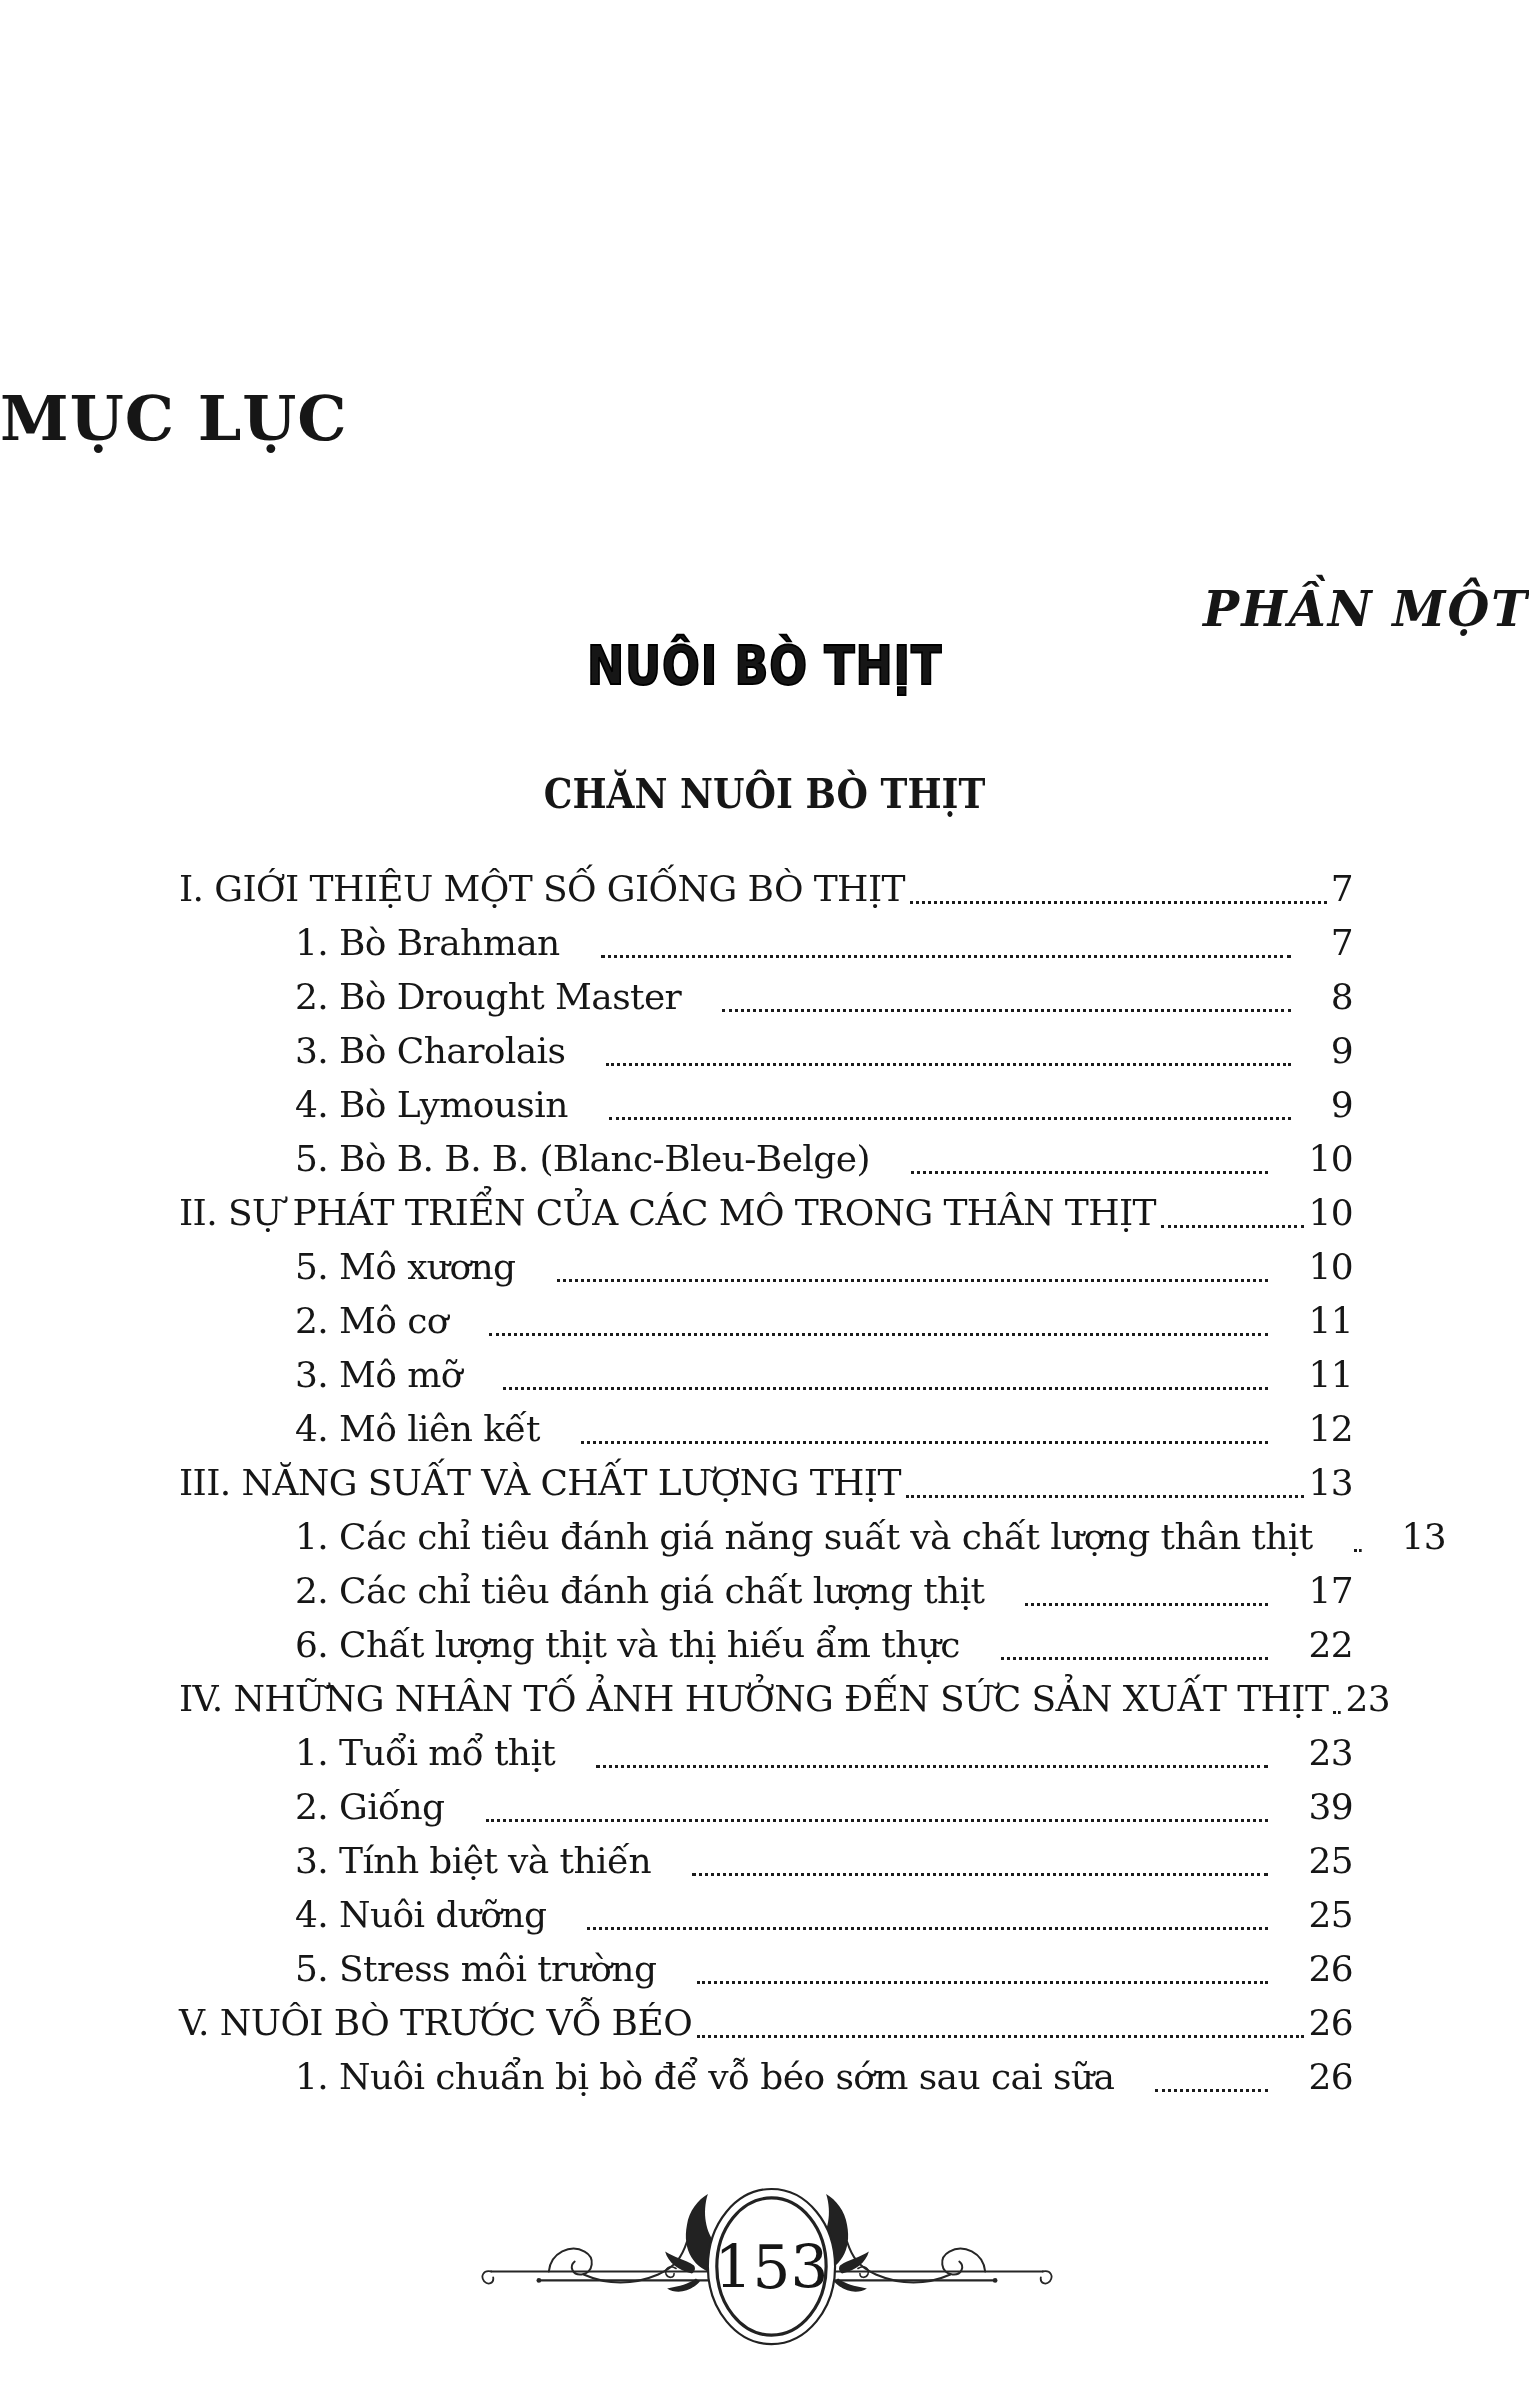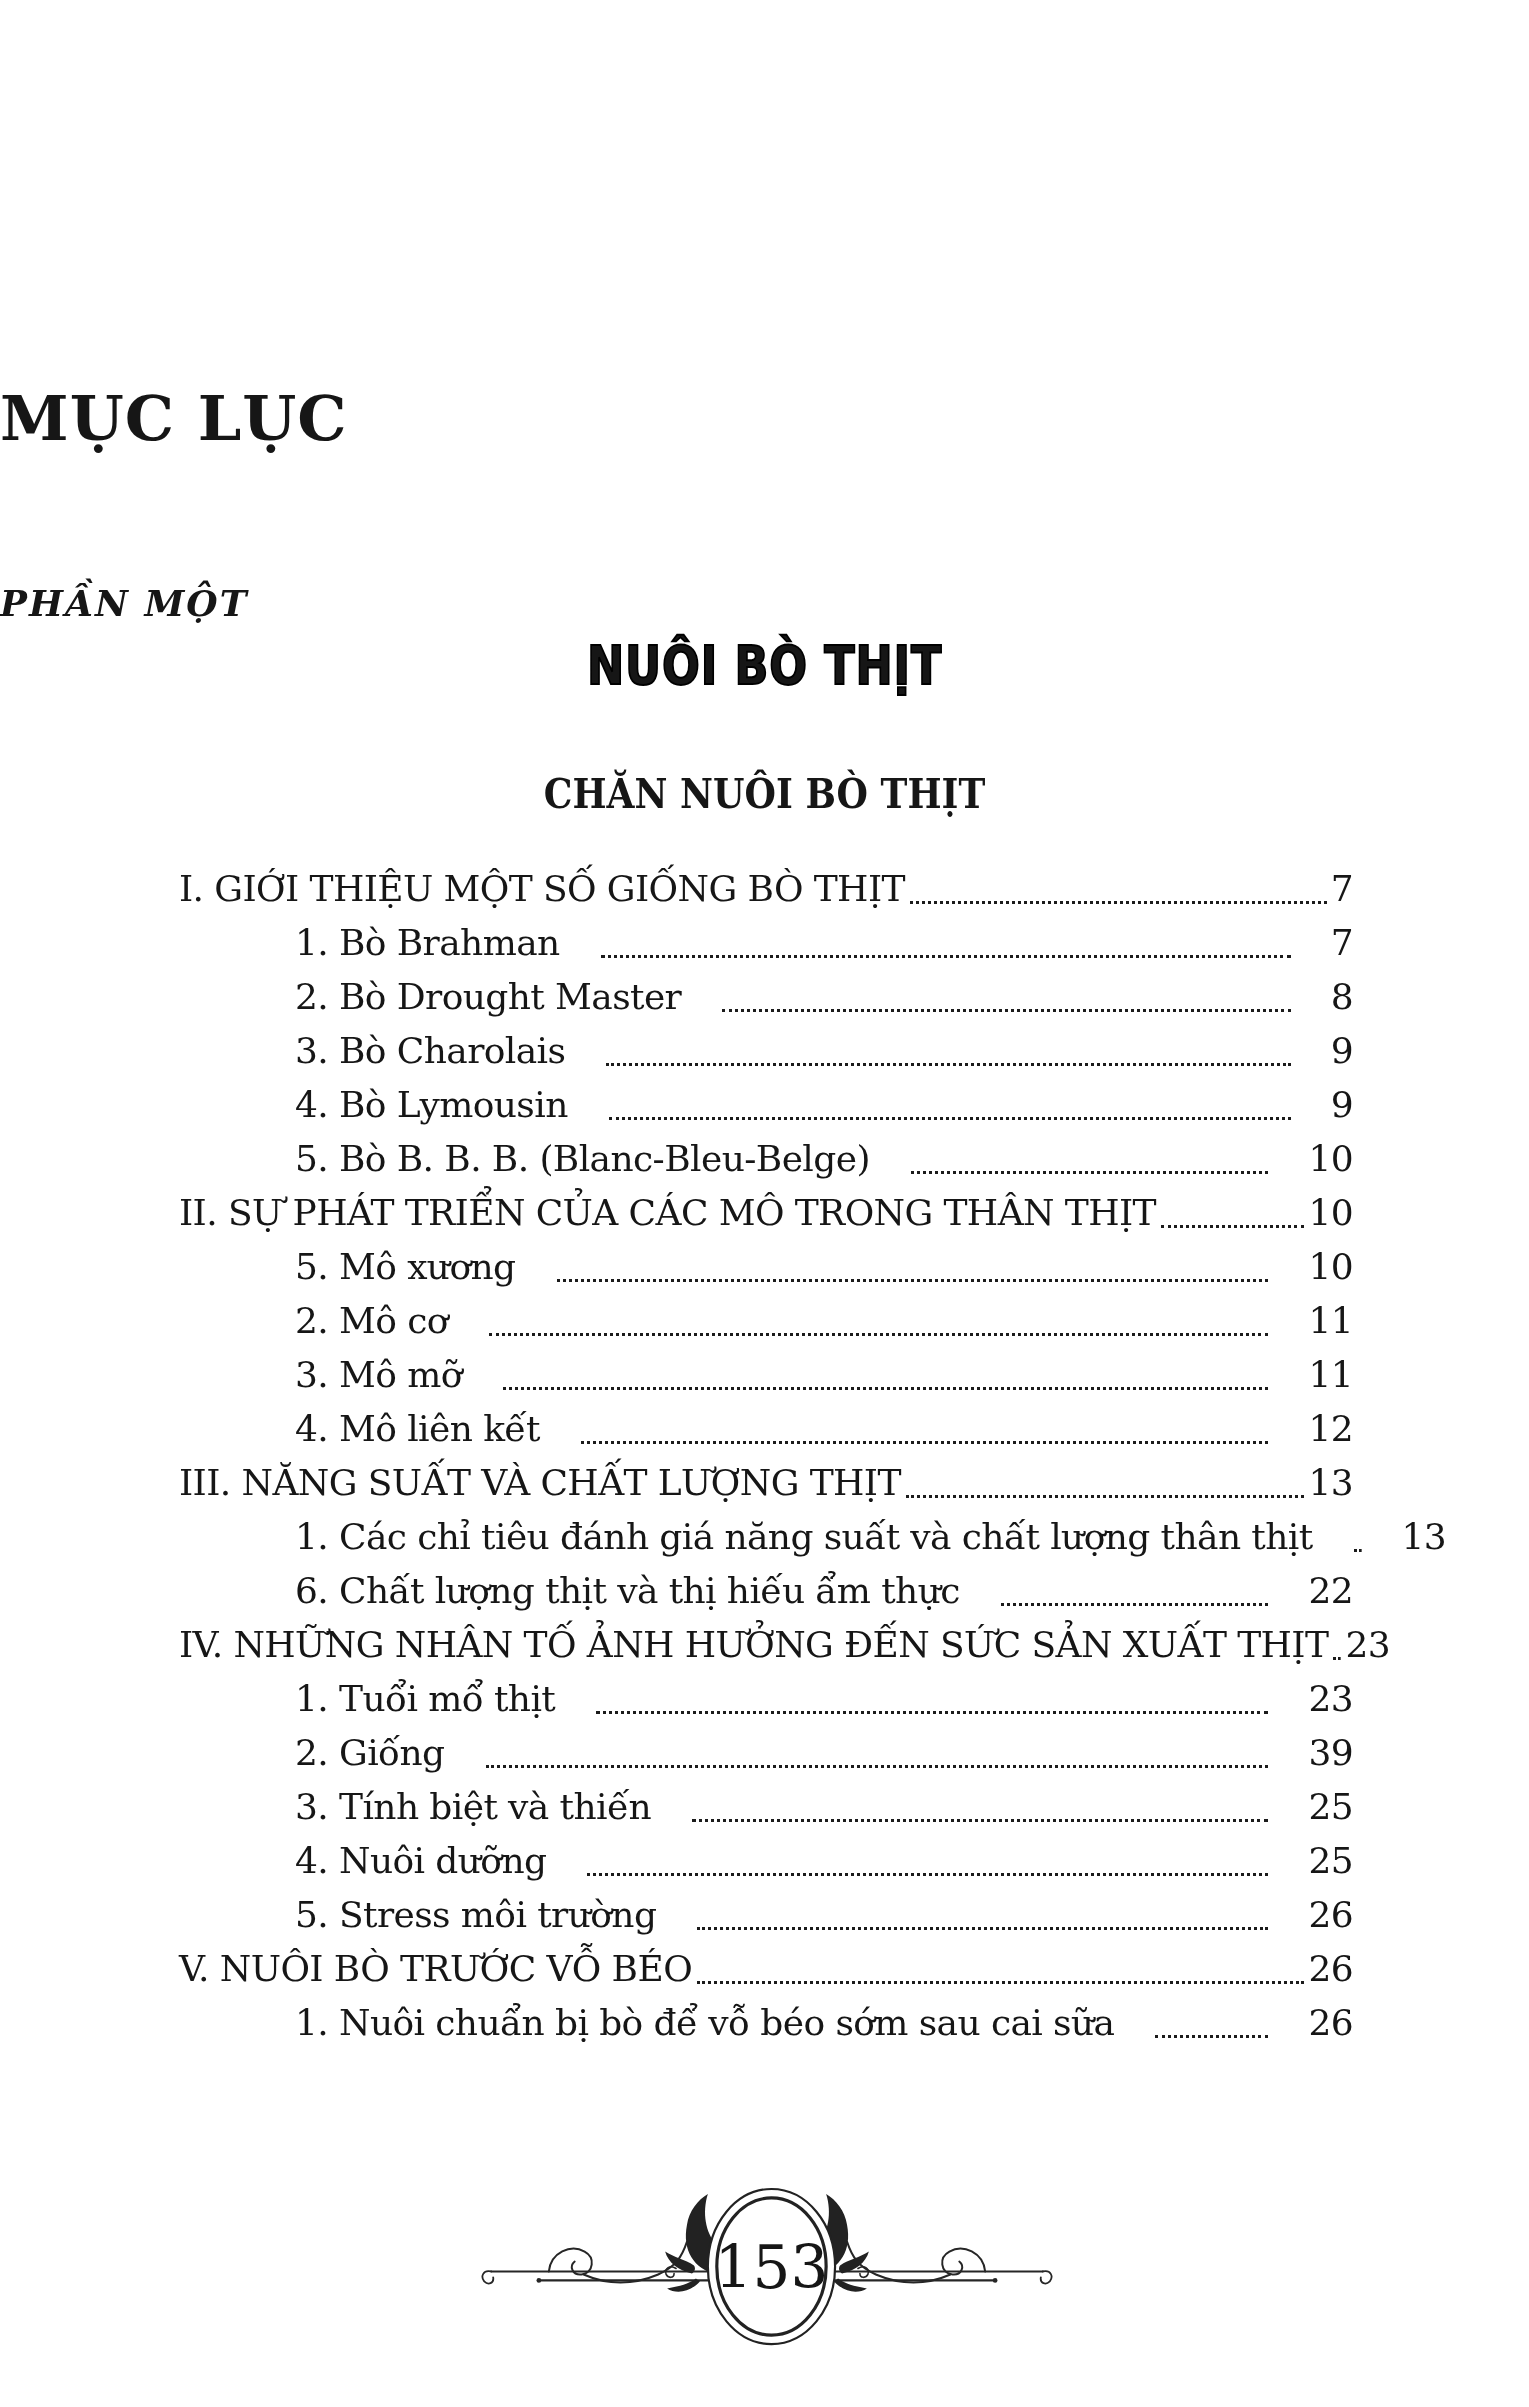--- a/index.html
+++ b/index.html
@@ -14,22 +14,22 @@
   .page { position: absolute; inset: 0; }
 
   .doc-title {
     position: absolute; top: 388px; left: 0; right: 0;
     margin: 0; 
     font-size: 62px; font-weight: 700; letter-spacing: 1px;
     line-height: 1;
   }
   .part-label {
     position: absolute; top: 585px; left: 0; right: 0;
-    text-align: left;
-    font-size: 36px; font-weight: 700; font-style: italic;
+    text-align: right;
+    font-size: 48px; font-weight: 700; font-style: italic;
     letter-spacing: 2px; line-height: 1;
   }
   .part-title {
     position: absolute; top: 637px; left: 0; right: 0;
     text-align: center;
     font-family: "DejaVu Sans", sans-serif;
     font-size: 53px; font-weight: 700; letter-spacing: 1px;
     -webkit-text-stroke: 2px #000;
     transform: scaleX(0.84);
     line-height: 1.1;
@@ -140,20 +140,25 @@
       </div>
       <div class="toc-row top">
         <span class="toc-label">III. NĂNG SUẤT VÀ CHẤT LƯỢNG THỊT</span>
         <span class="toc-leader"></span>
         <span class="toc-page">13</span>
       </div>
       <div class="toc-row sub">
         <span class="toc-label">1. Các chỉ tiêu đánh giá năng suất và chất lượng thân thịt</span>
         <span class="toc-leader"></span>
         <span class="toc-page">13</span>
+      </div>
+      <div class="toc-row sub">
+        <span class="toc-label">2. Các chỉ tiêu đánh giá chất lượng thịt</span>
+        <span class="toc-leader"></span>
+        <span class="toc-page">17</span>
       </div>
       <div class="toc-row sub">
         <span class="toc-label">6. Chất lượng thịt và thị hiếu ẩm thực</span>
         <span class="toc-leader"></span>
         <span class="toc-page">22</span>
       </div>
       <div class="toc-row top">
         <span class="toc-label">IV. NHỮNG NHÂN TỐ ẢNH HƯỞNG  ĐẾN SỨC SẢN XUẤT THỊT</span>
         <span class="toc-leader"></span>
         <span class="toc-page">23</span>

